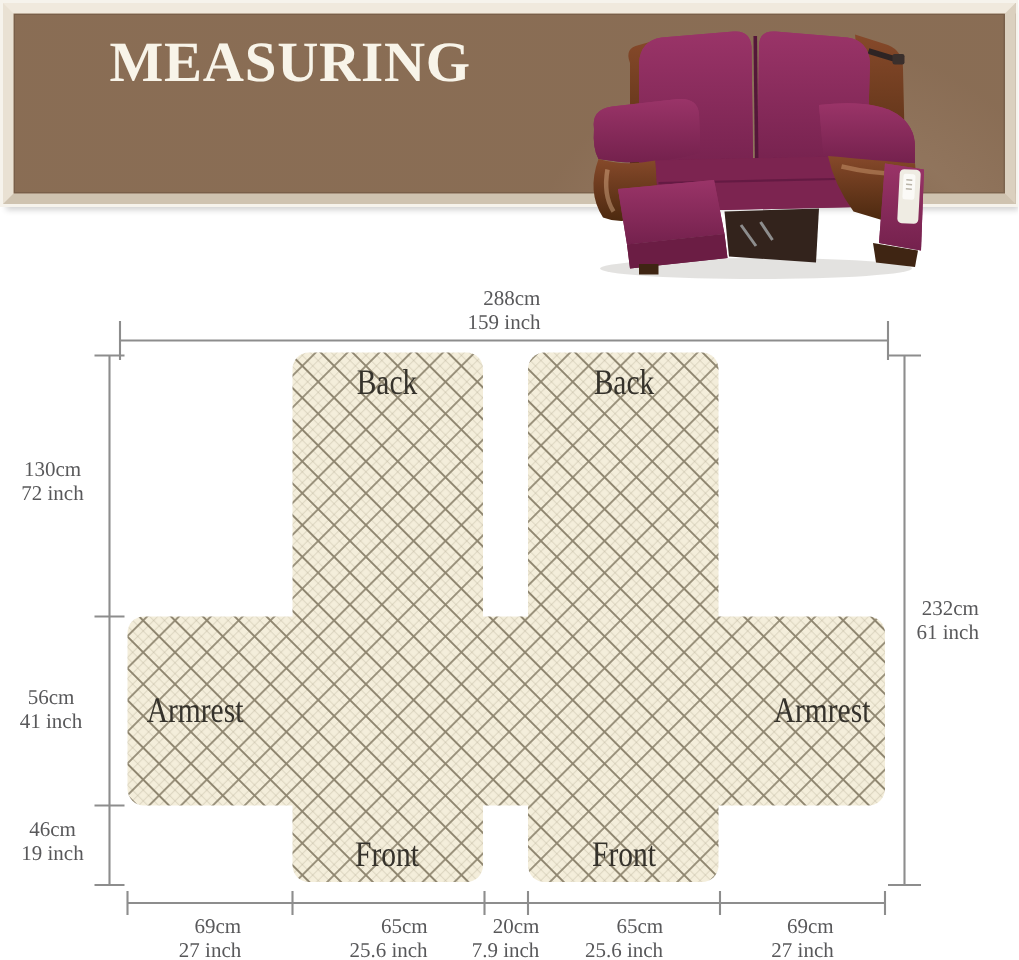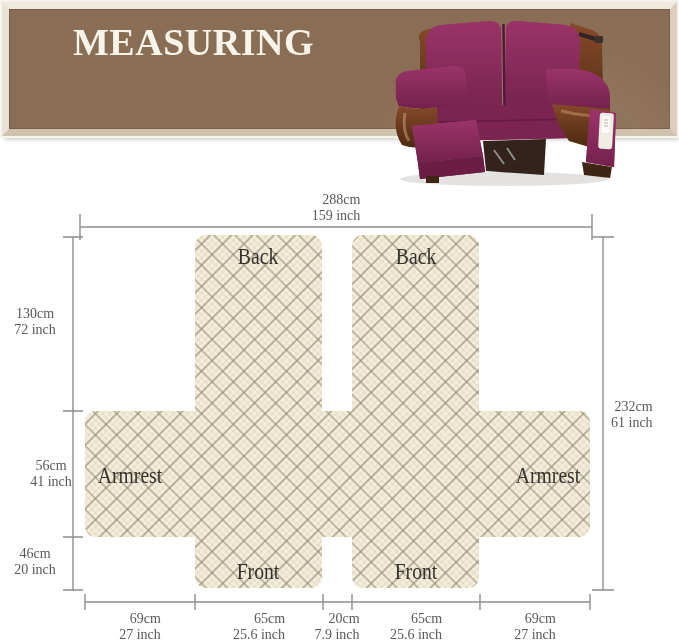--- a/index.html
+++ b/index.html
@@ -152,27 +152,27 @@
 
   <div class="measure centered" style="left:336px;top:192px">
     <div>288cm</div>
     <div>159 inch</div>
   </div>
 
   <div class="measure right-align" style="left:3px;top:306px">
     <div>130cm</div>
     <div>72 inch</div>
   </div>
-  <div class="measure right-align" style="left:19px;top:458px">
+  <div class="measure right-align" style="left:2px;top:458px">
     <div>56cm</div>
     <div>41 inch</div>
   </div>
   <div class="measure right-align" style="left:3px;top:546px">
     <div>46cm</div>
-    <div>20 inch</div>
+    <div>19 inch</div>
   </div>
 
   <div class="measure left-align" style="left:611px;top:399px">
     <div>232cm</div>
     <div>61 inch</div>
   </div>
 
   <div class="measure centered" style="left:140px;top:611px">
     <div>69cm</div>
     <div>27 inch</div>

